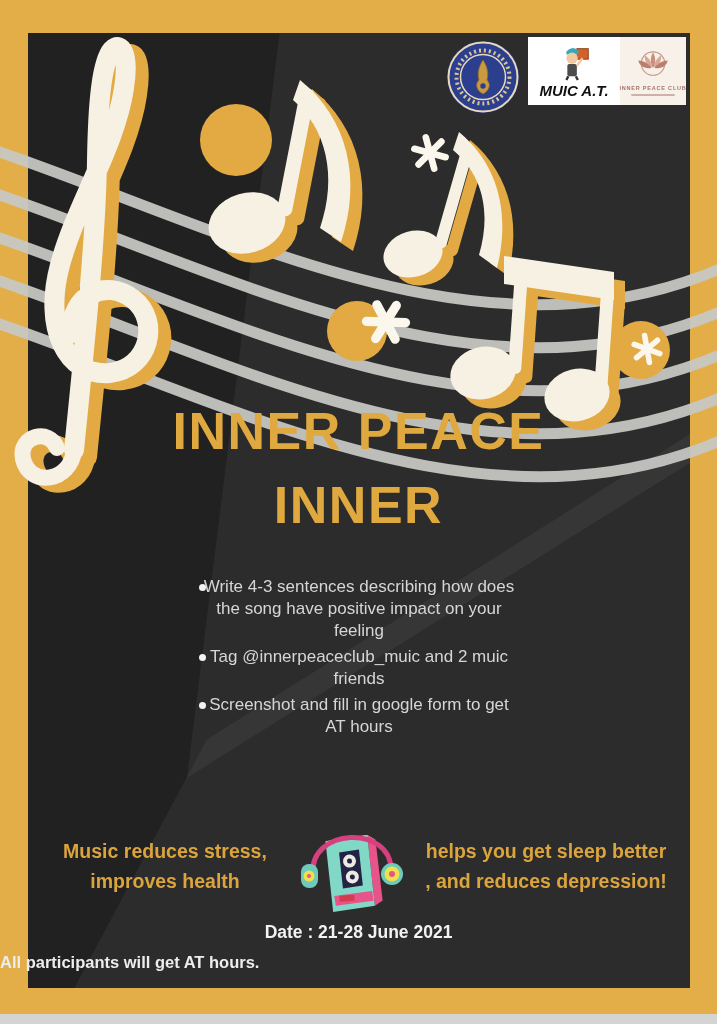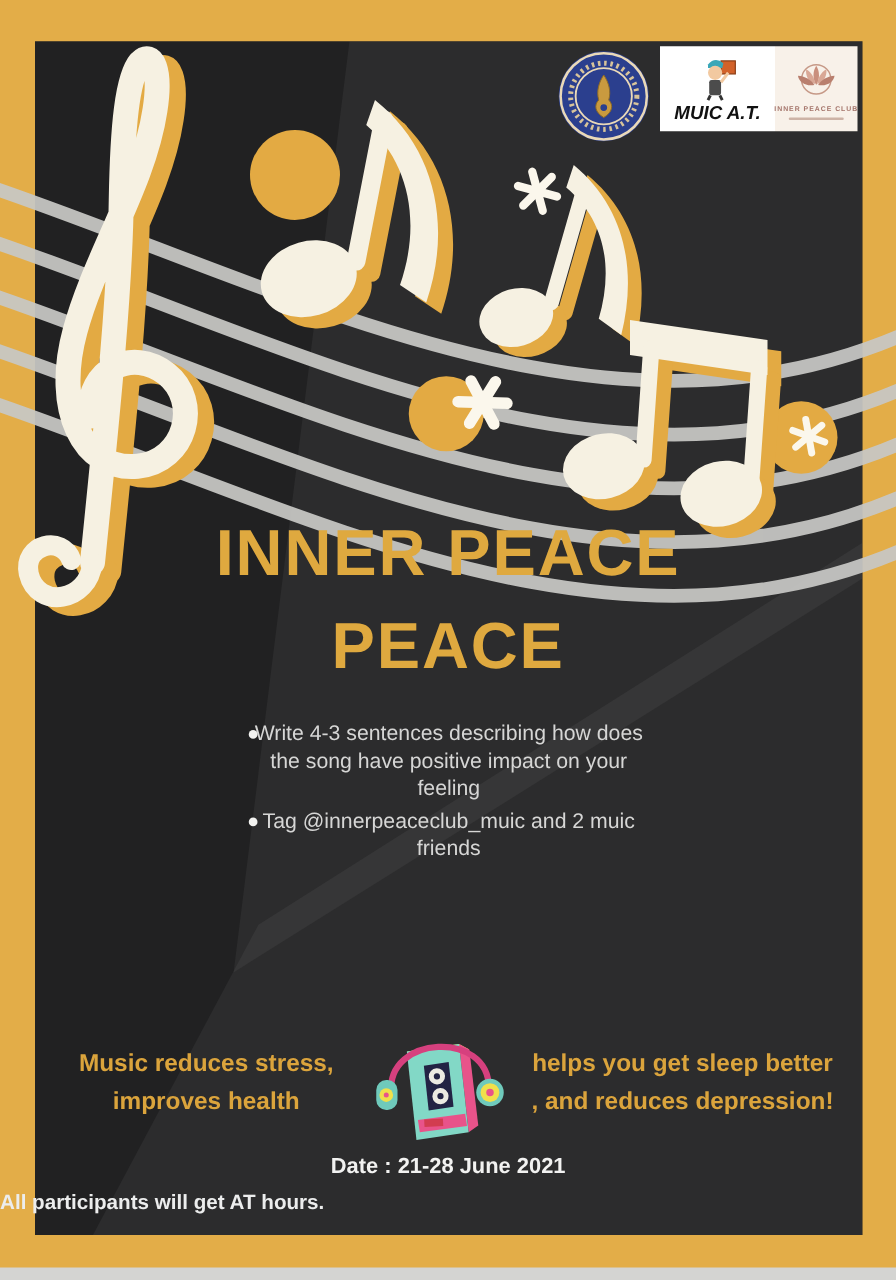--- a/index.html
+++ b/index.html
@@ -26,21 +26,21 @@
   .decor{position:absolute;left:0;top:0;z-index:3;pointer-events:none;}
   
   .logos{position:absolute;top:37px;right:31px;z-index:5;display:flex;align-items:flex-start;}
   .emblem{margin-right:8px;margin-top:3px;}
   .logo-box{width:92px;height:68px;background:#ffffff;display:flex;flex-direction:column;align-items:center;justify-content:center;}
   .logo-box.cream{width:66px;background:#f8f1e9;}
   .muic-label{font-size:15px;font-weight:800;font-style:italic;color:#111;letter-spacing:0;margin-top:1px;}
   .ipc-label{font-size:5.5px;font-weight:700;color:#a4746a;letter-spacing:0.8px;margin-top:2px;white-space:nowrap;}
   .ipc-tagline{width:44px;height:2px;background:#cdb3a6;margin-top:3px;border-radius:1px;}
   
-  .title{position:absolute;left:0;top:406px;width:717px;text-align:center;z-index:4;
+  .title{position:absolute;left:0;top:394px;width:717px;text-align:center;z-index:4;
     color:#dfa93f;font-size:52px;font-weight:700;letter-spacing:1.5px;line-height:74px;}
   
   .bullets{position:absolute;left:139px;top:576px;width:440px;z-index:4;margin:0;padding:0;list-style:none;}
   .bullets li{
     position:relative;margin:0 0 0 0;color:#d6d6d5;font-size:17px;line-height:22px;
     text-align:center;white-space:pre-line;
   }
   .bullets li::before{content:"";position:absolute;left:60px;top:8px;width:7px;height:7px;border-radius:50%;background:#f2f2f0;}
   .bullets li.gap{margin-bottom:24px;}
   .bullets li.small-gap{margin-bottom:4px;}
@@ -153,29 +153,31 @@
         <path d="M10,18 C17,18 25,23 28,28 C19,30 11,25 10,18 Z" fill="#b97f6e"></path>
         <path d="M50,18 C43,18 35,23 32,28 C41,30 49,25 50,18 Z" fill="#b97f6e"></path>
       </svg>
       <div class="ipc-label">INNER PEACE CLUB</div>
       <div class="ipc-tagline"></div>
     </div>
   </div>
 
   <div class="title">
     <div>INNER PEACE</div>
-    <div>PEACE</div>
+    <div>INNER</div>
   </div>
 
   <ul class="bullets">
     <li class="small-gap">Write 4-3 sentences describing how does
 the song have positive impact on your
 feeling</li>
     <li class="small-gap">Tag @innerpeaceclub_muic and 2 muic
 friends</li>
+    <li>Screenshot and fill in google form  to get
+AT hours</li>
   </ul>
 
   <div class="tagline left">Music reduces stress,
 improves health</div>
 
   <svg class="walkman" width="118" height="108" viewBox="0 0 118 108">
     <g transform="rotate(-3 58 60)">
       <polygon points="34,30 76,26 84,31 42,35" fill="#f0e04a"></polygon>
       <line x1="46" y1="30" x2="68" y2="28" stroke="#e04a3a" stroke-width="3"></line>
       <polygon points="76,26 84,31 88,92 80,97" fill="#e8538a"></polygon>

